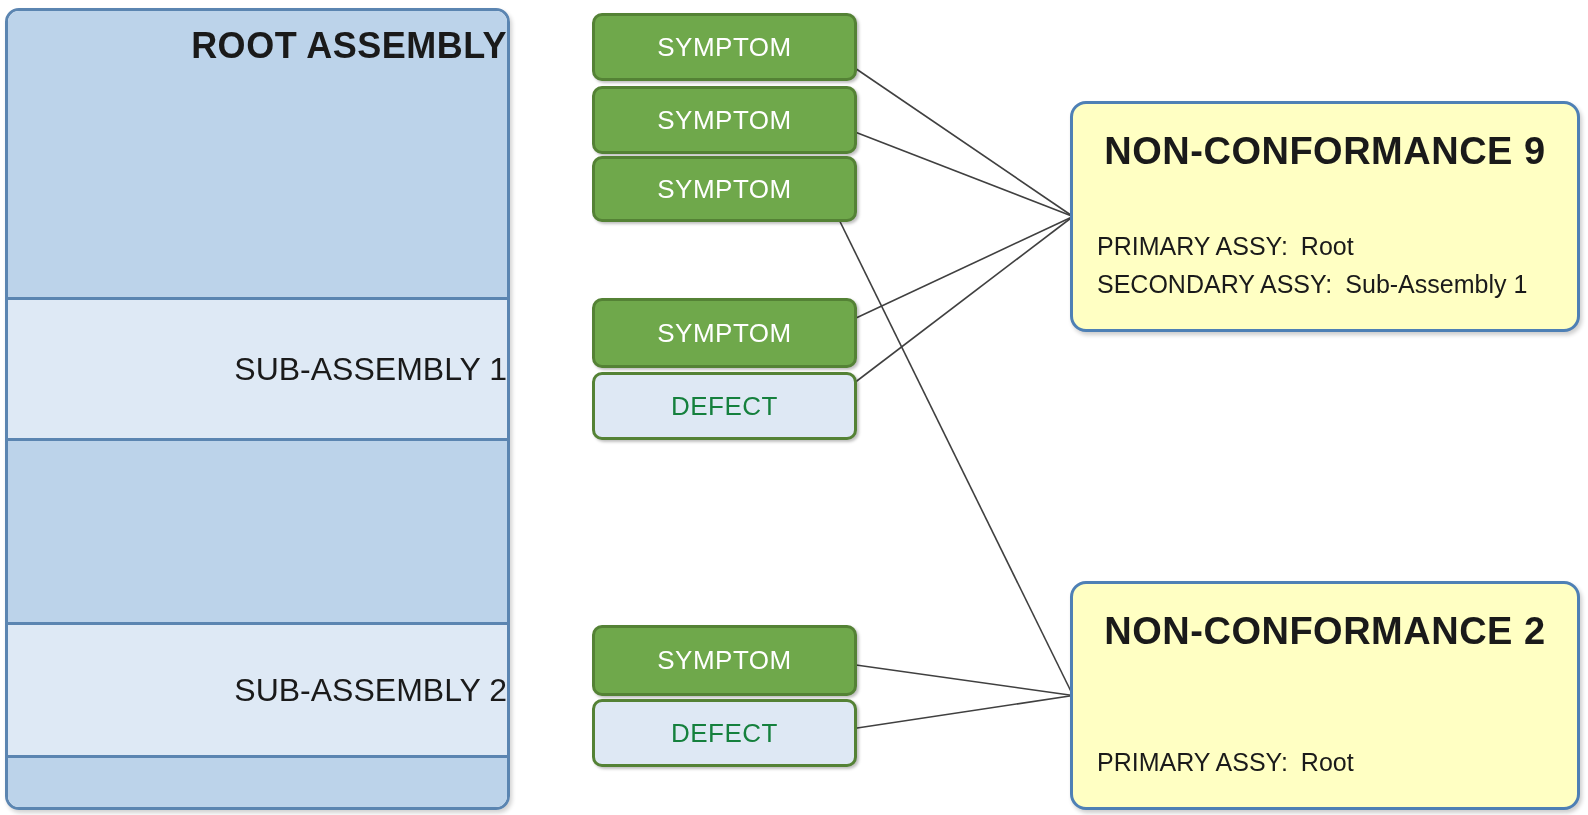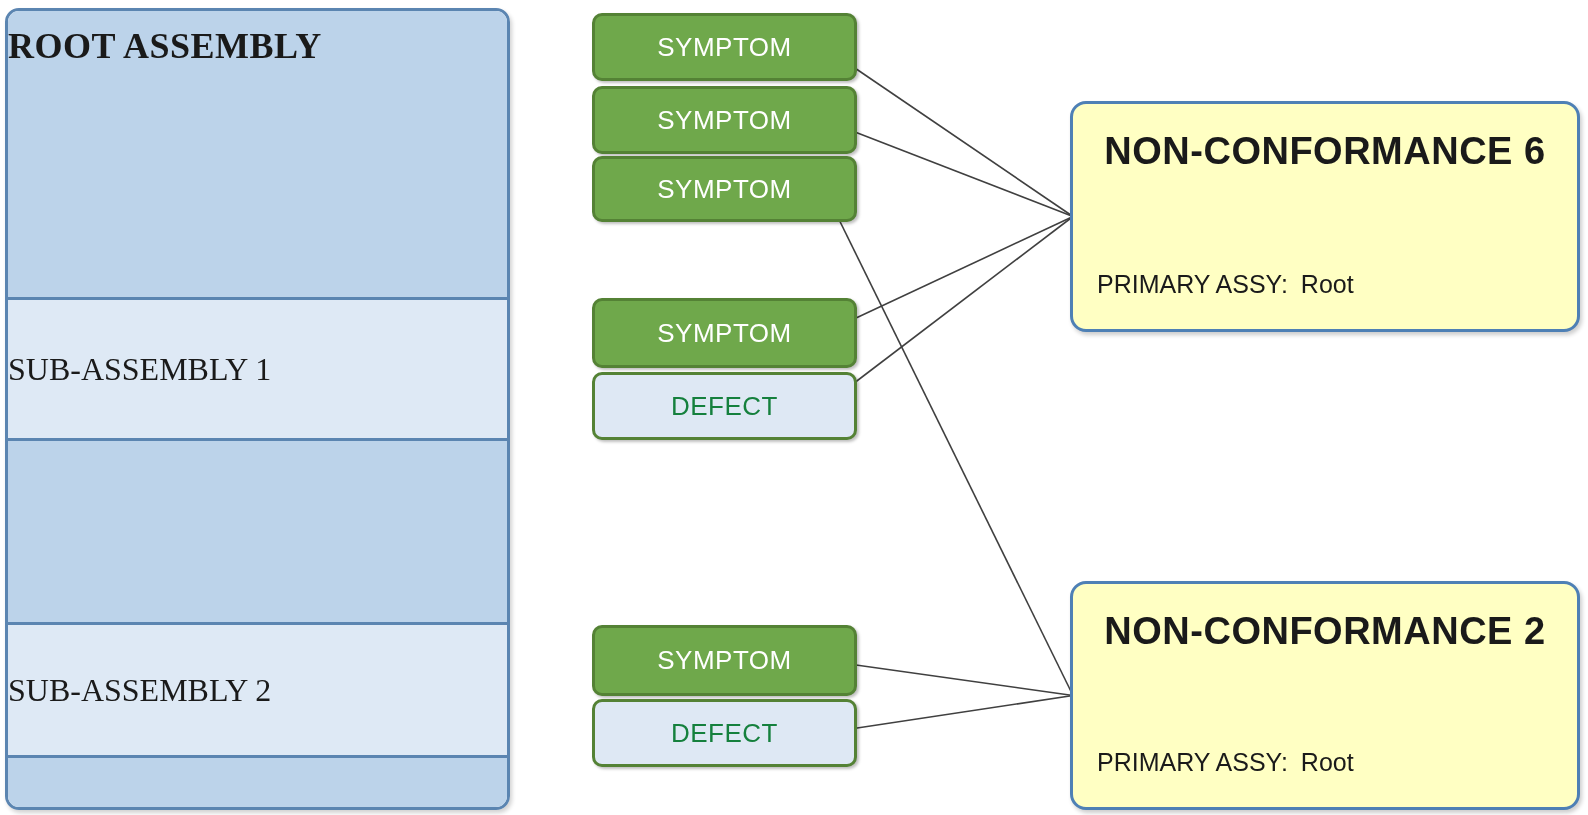--- a/index.html
+++ b/index.html
@@ -10,21 +10,21 @@
   }
   *{margin:0;padding:0;box-sizing:border-box;}
   body{background:#ffffff;font-family:"Liberation Sans", sans-serif;}
   .stage{position:relative;width:1588px;height:815px;background:#ffffff;overflow:hidden;}
   #connectors{position:absolute;left:0;top:0;width:1588px;height:815px;pointer-events:none;}
 
   
   .root-box{position:absolute;left:5px;top:8px;width:505px;height:802px;
     border:3px solid var(--assembly-border);border-radius:14px;overflow:hidden;
     display:flex;flex-direction:column;box-shadow:2px 3px 4px rgba(0,0,0,0.18);}
-  .band{width:100%;display:flex;align-items:center;justify-content:flex-start;font-family:Liberation Serif, serif;}
+  .band{width:100%;display:flex;align-items:center;justify-content:flex-end;}
   .band.dark{background:var(--assembly-dark);}
   .band.light{background:var(--assembly-light);border-top:3px solid var(--assembly-border);border-bottom:3px solid var(--assembly-border);}
   .band-1{height:286px;align-items:flex-start;}
   .band-2{height:144px;}
   .band-3{height:181px;}
   .band-4{height:136px;}
   .band-5{flex:1;}
   .root-title{font-size:36px;font-weight:bold;color:#1a1a1a;padding-top:14px;letter-spacing:0.5px;}
   .sub-label{font-size:32px;color:#1a1a1a;}
 
@@ -89,24 +89,27 @@
   </div>
 
   <div class="node symptom" style="top:625px;height:71px">
     <span>SYMPTOM</span>
   </div>
   <div class="node defect" style="top:699px;height:68px">
     <span>DEFECT</span>
   </div>
 
   <div class="nc" style="top:101px;height:231px">
-    <div class="nc-title">NON-CONFORMANCE 6</div>
+    <div class="nc-title">NON-CONFORMANCE 9</div>
     <div class="nc-body">
       <div>
         <span>PRIMARY ASSY:</span><span class="nc-value">Root</span>
+      </div>
+      <div>
+        <span>SECONDARY ASSY:</span><span class="nc-value">Sub-Assembly 1</span>
       </div>
     </div>
   </div>
 
   <div class="nc" style="top:581px;height:229px">
     <div class="nc-title">NON-CONFORMANCE 2</div>
     <div class="nc-body">
       <div>
         <span>PRIMARY ASSY:</span><span class="nc-value">Root</span>
       </div>

